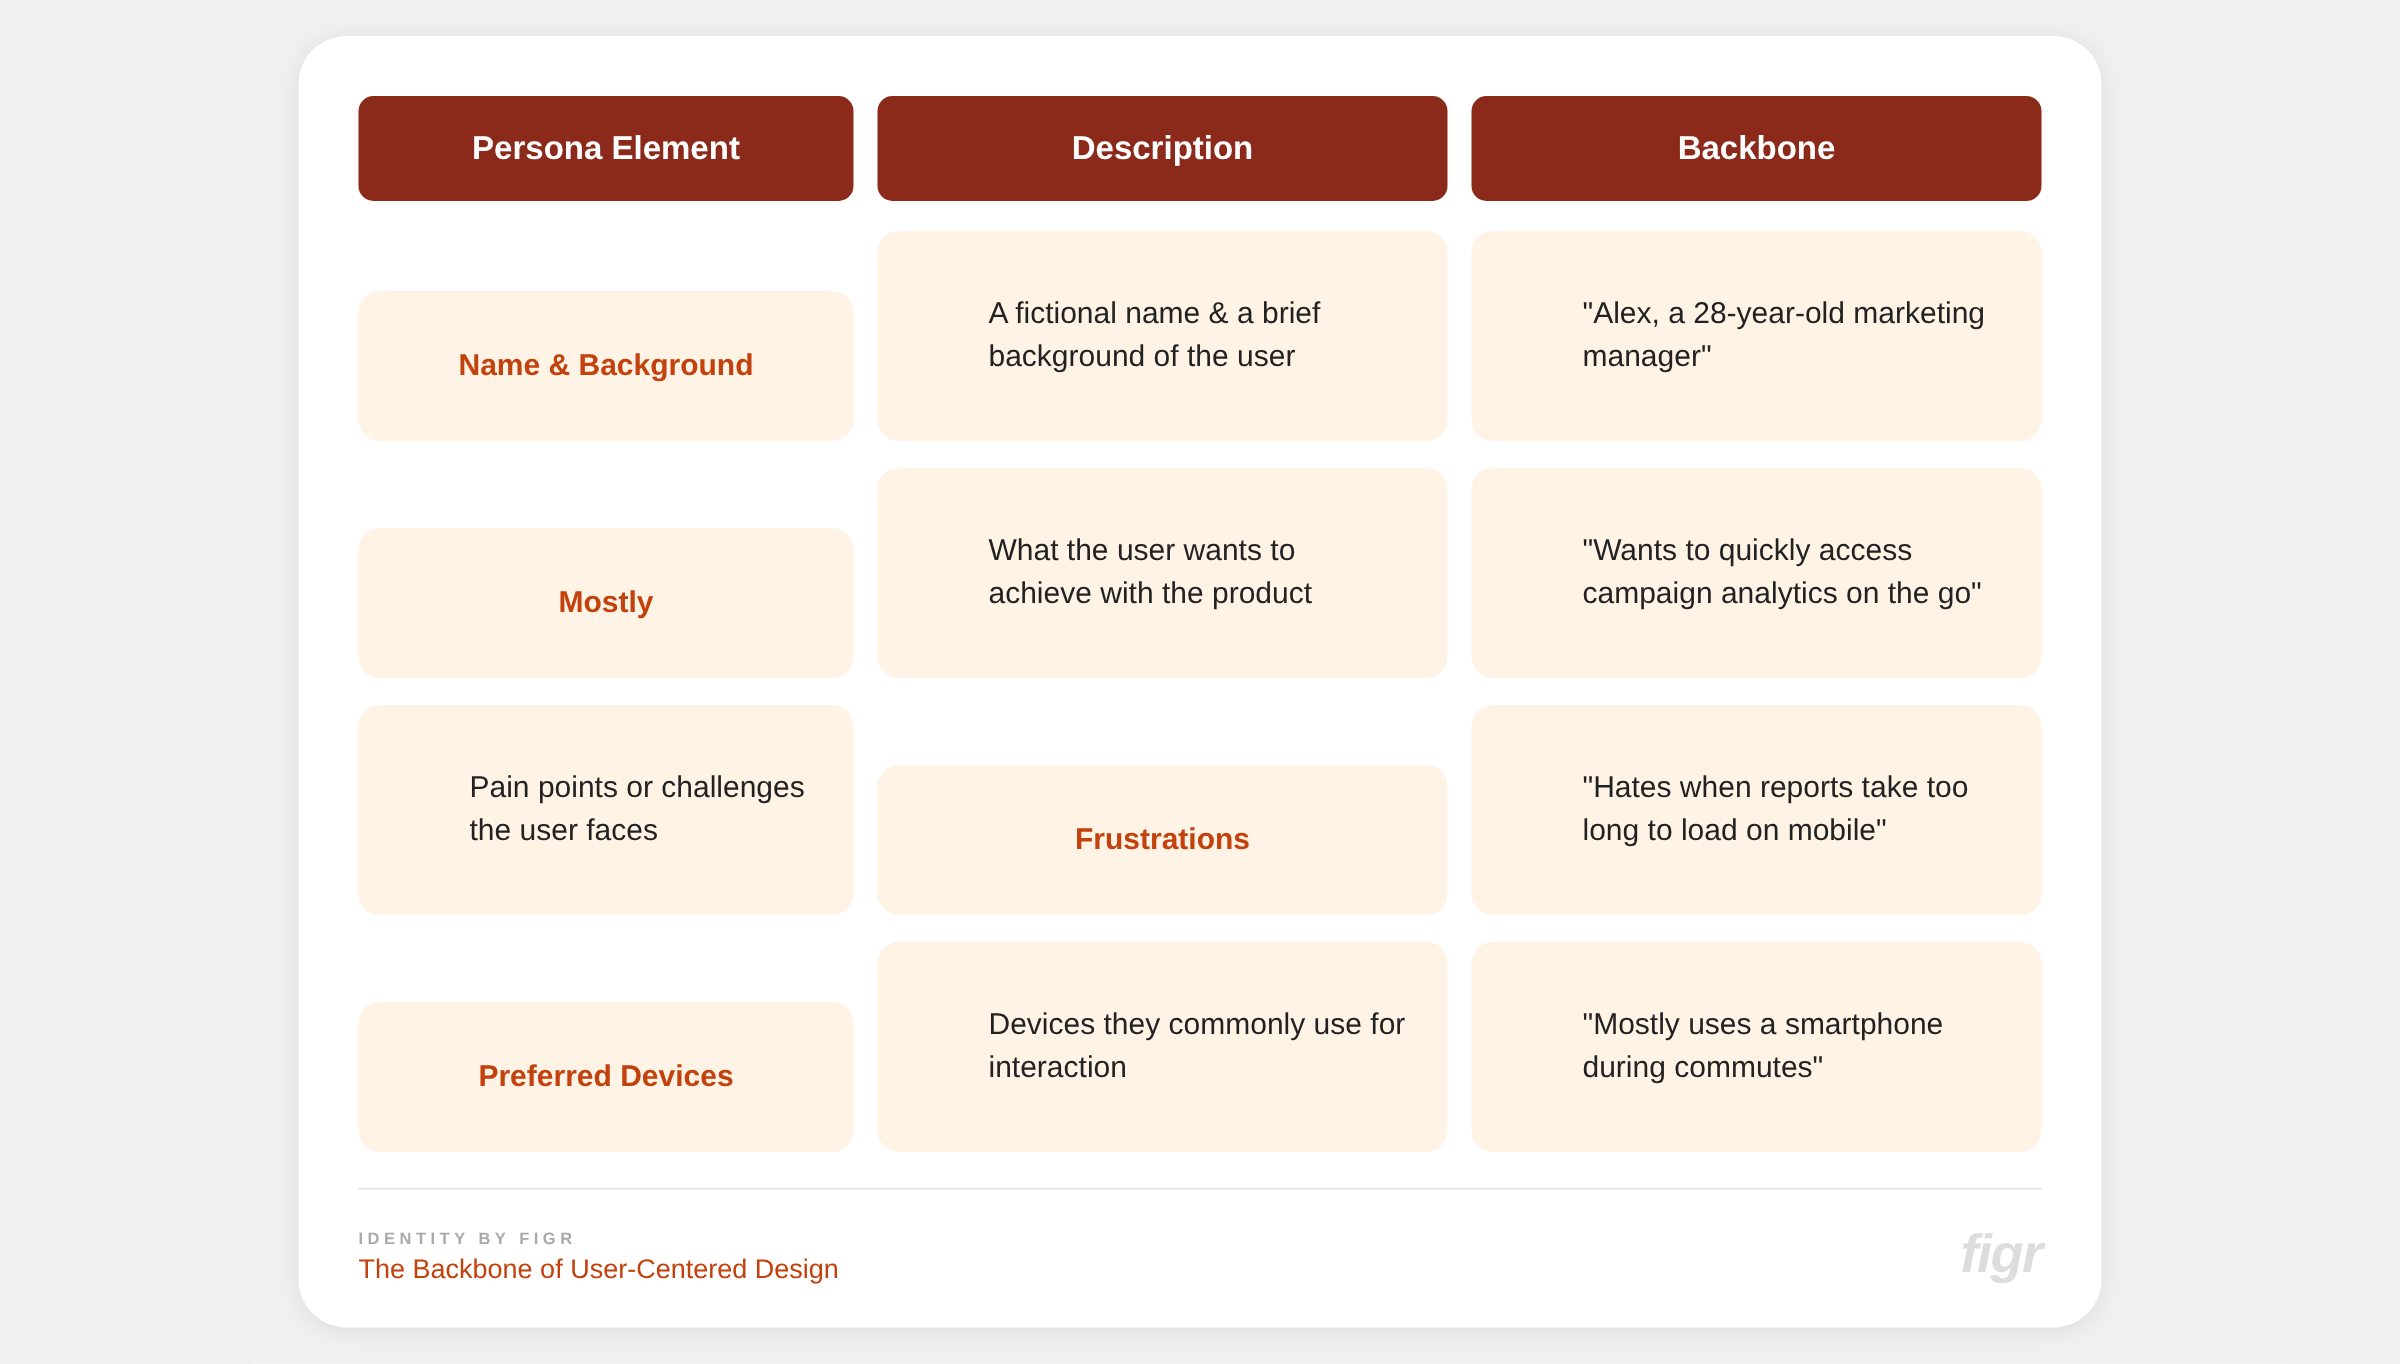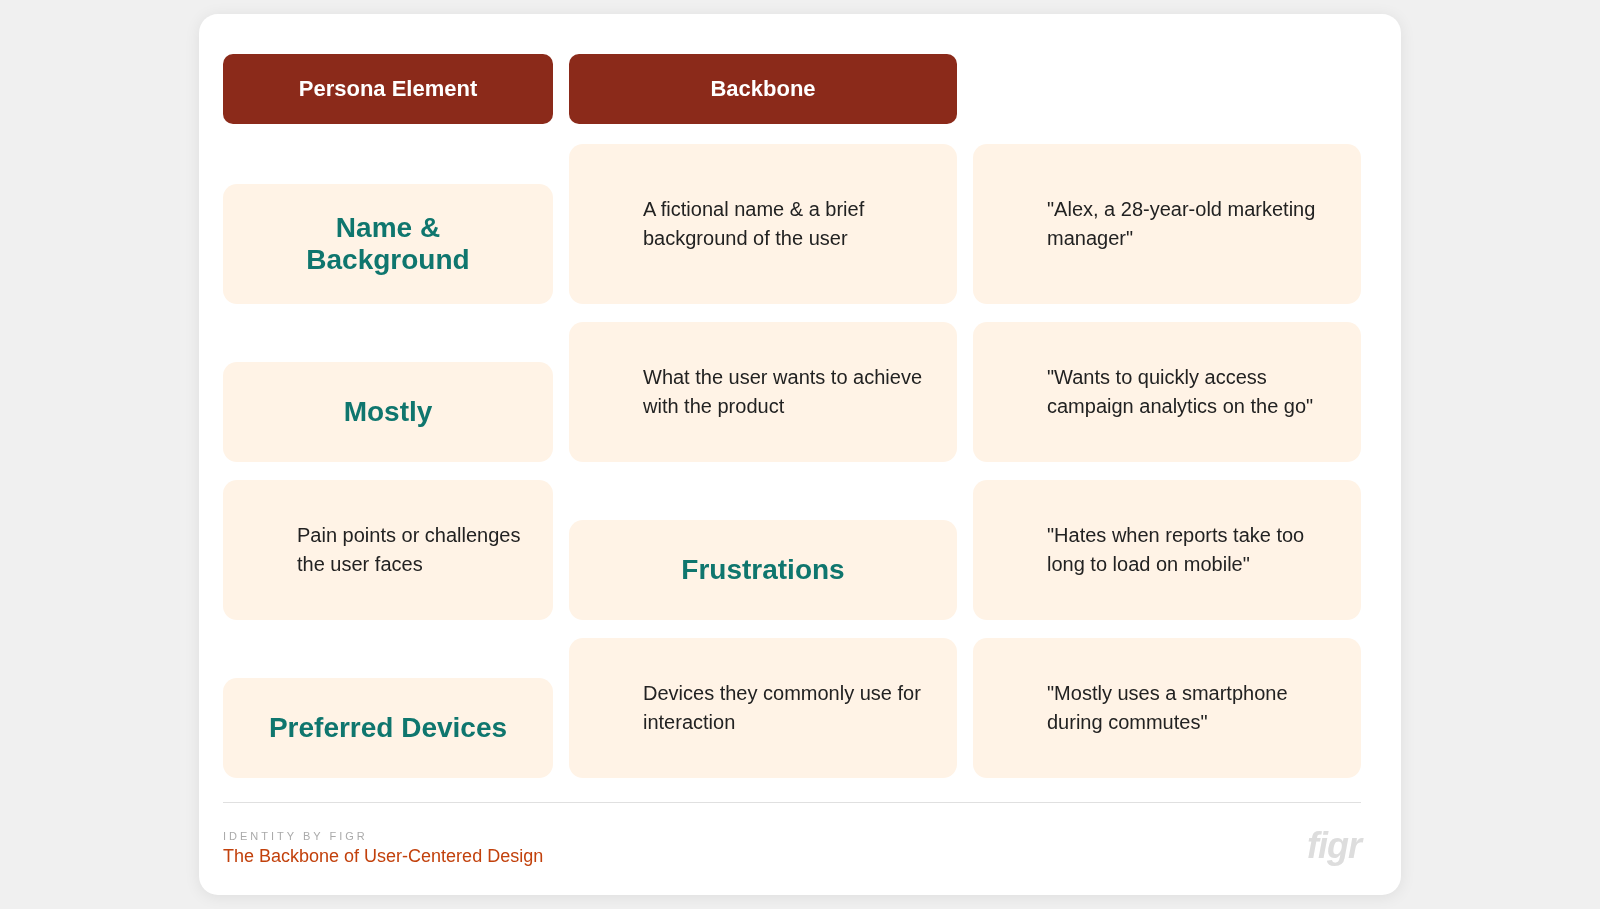--- a/index.html
+++ b/index.html
@@ -12,24 +12,24 @@
       background: #f0f0f0;
       display: flex;
       justify-content: center;
       align-items: center;
       min-height: 100vh;
       font-family: 'Segoe UI', Arial, sans-serif;
     }
 
     .card {
       background: #ffffff;
-      border-radius: 19px;
+      border-radius: 32px;
       width: 1202px;
       max-width: 98vw;
-      padding: 40px 40px 0 24px;
+      padding: 40px 40px 0 40px;
       box-shadow: 0 2px 16px rgba(0,0,0,0.08);
     }
 
     .table-wrapper {
       width: 100%;
     }
 
     
     .header-row {
       display: grid;
@@ -60,22 +60,22 @@
       background: #FFF3E6;
       border-radius: 14px;
       padding: 28px 28px;
       display: flex;
       align-items: center;
       min-height: 100px;
     }
 
     .cell-label {
       font-weight: 800;
-      font-size: 28px;
-      color: #0f766e;
+      font-size: 20px;
+      color: #c2410c;
       justify-content: center;
       text-align: center;
       margin-top: 40px;
     }
 
     .cell-text {
       font-size: 20px;
       color: #222222;
       line-height: 1.45;
       margin-left: 46px;
@@ -94,21 +94,21 @@
     .footer-left {
       display: flex;
       flex-direction: column;
       gap: 4px;
     }
 
     .footer-brand {
       font-size: 11px;
       color: #aaaaaa;
       letter-spacing: 3px;
-      font-weight: 400;
+      font-weight: 700;
       text-transform: uppercase;
     }
 
     .footer-tagline {
       font-size: 18px;
       color: #c2410c;
       font-weight: 400;
     }
 
     .footer-logo {
@@ -121,20 +121,23 @@
   </style>
 </head>
 <body>
 
 <div class="card">
   <div class="table-wrapper">
 
     <div class="header-row">
       <div class="header-cell">
         <span>Persona Element</span>
+      </div>
+      <div class="header-cell">
+        <span>Description</span>
       </div>
       <div class="header-cell">
         <span>Backbone</span>
       </div>
     </div>
 
     <div class="data-row">
       <div class="cell cell-label">
         <span>Name &amp; Background</span>
       </div>

